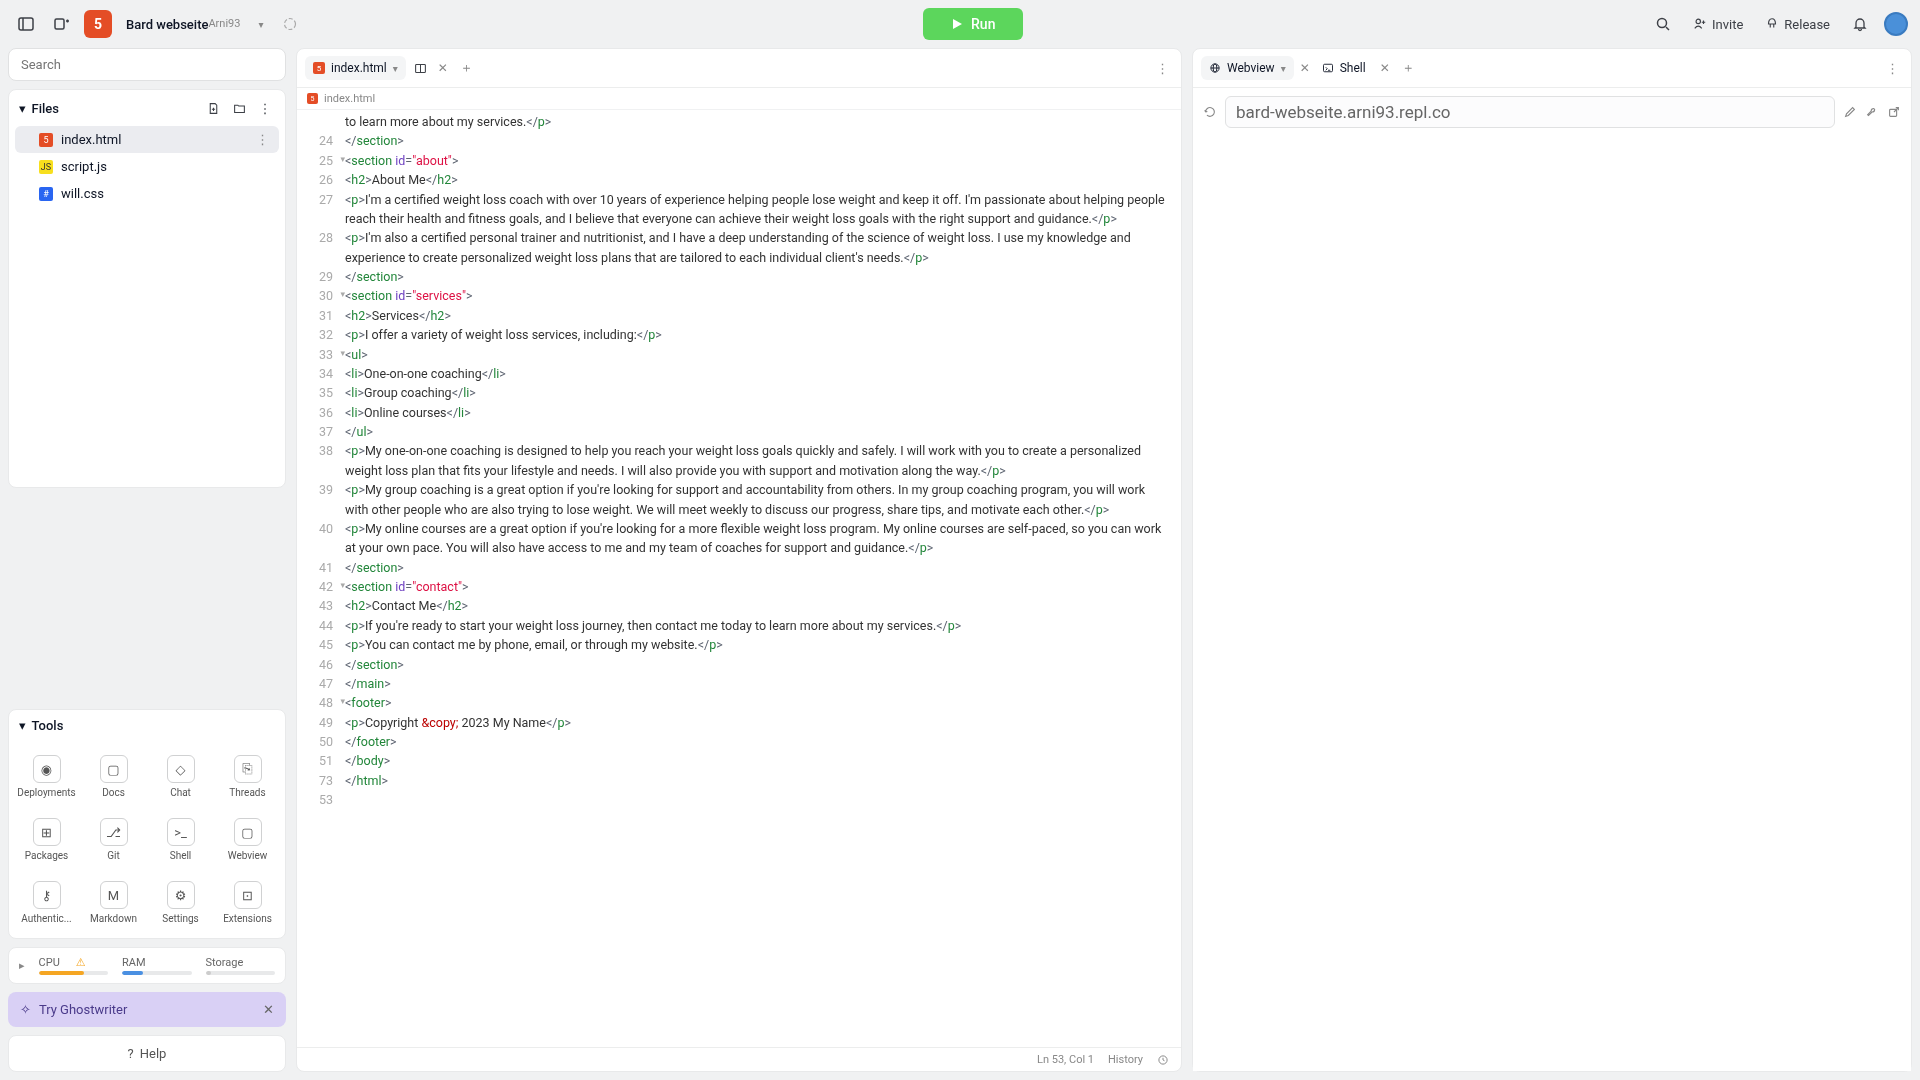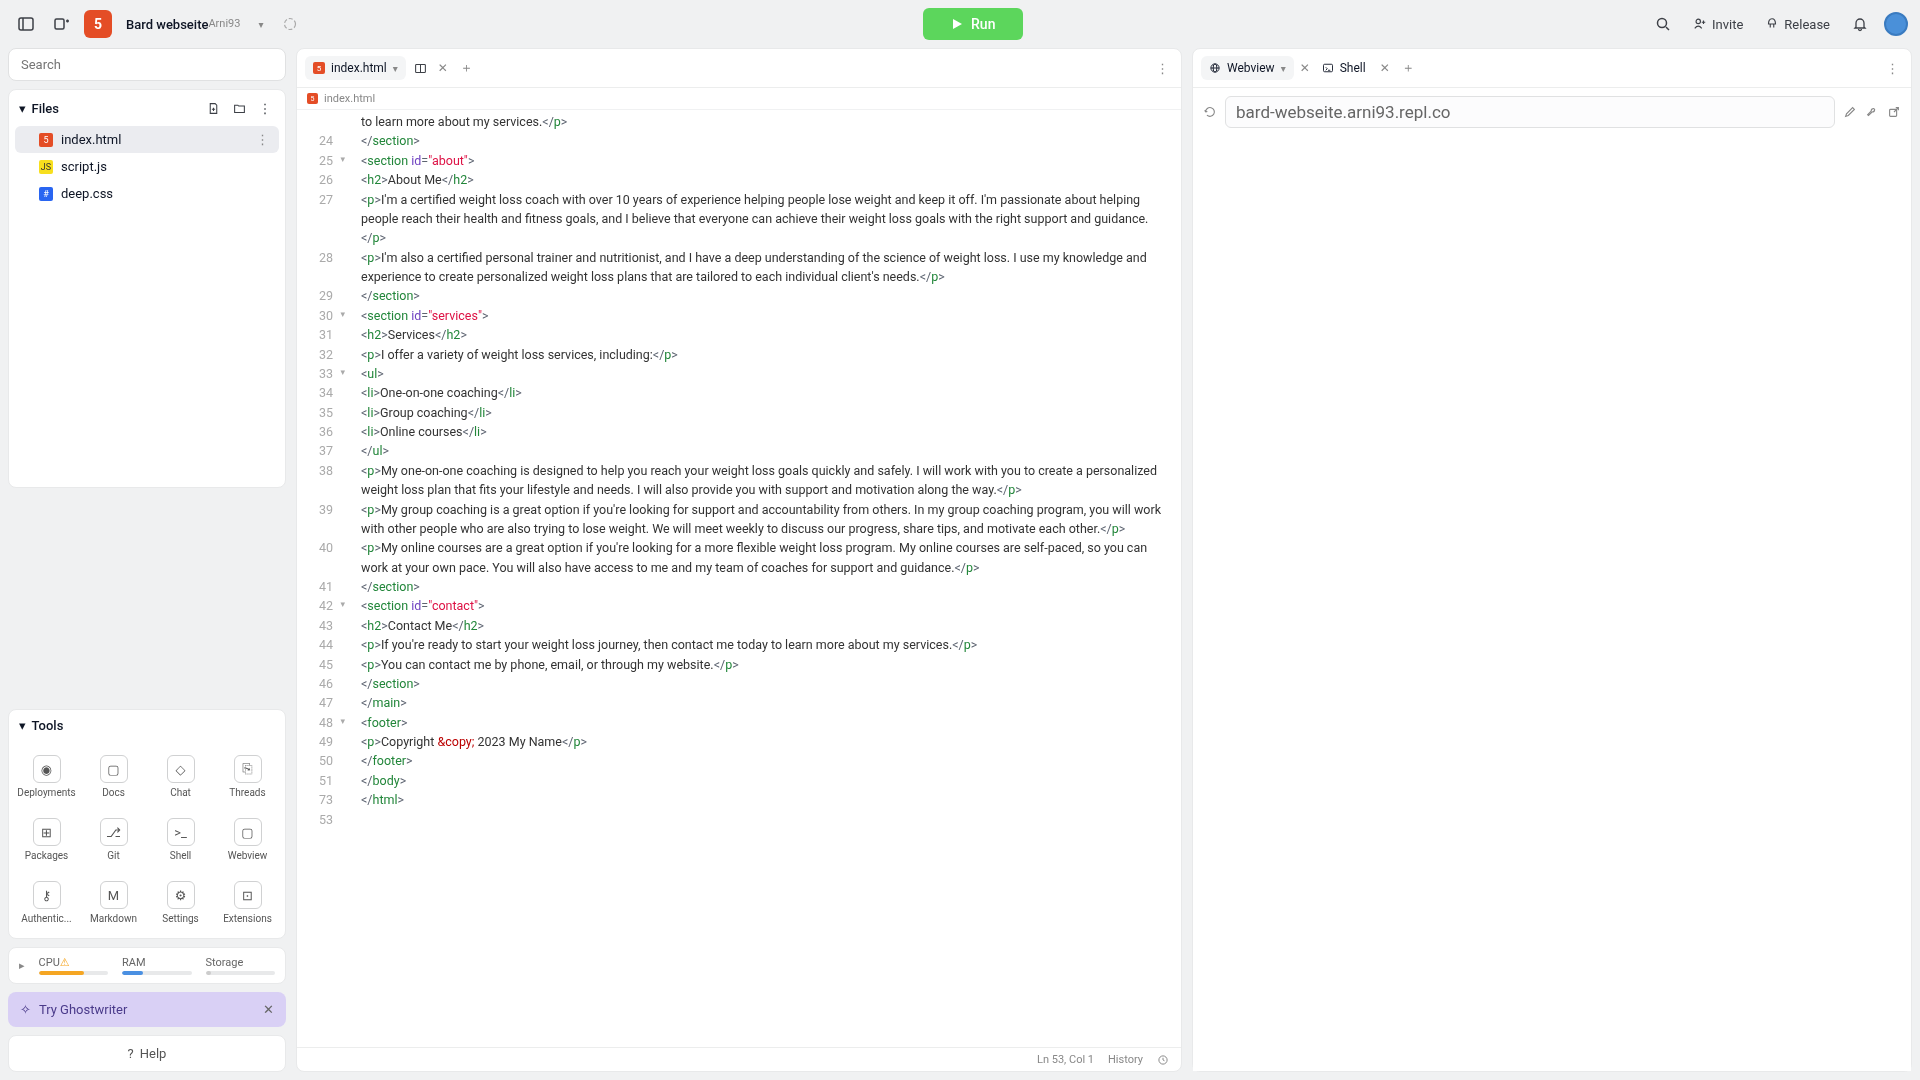--- a/index.html
+++ b/index.html
@@ -41,21 +41,21 @@
 
 .tools-panel { background: #fff; border-radius: 8px; border: 1px solid #e8e9ea; margin-top: auto; }
 .tools-header { padding: 8px 10px; font-size: 13px; font-weight: 500; display: flex; align-items: center; gap: 6px; }
 .tools-grid { display: grid; grid-template-columns: repeat(4, 1fr); gap: 4px; padding: 6px; }
 .tool-cell { display: flex; flex-direction: column; align-items: center; gap: 4px; padding: 8px 2px; cursor: pointer; border-radius: 6px; }
 .tool-icon-box { width: 28px; height: 28px; border: 1px solid #d0d1d2; border-radius: 6px; display: flex; align-items: center; justify-content: center; color: #555; }
 .tool-label { font-size: 10px; color: #555; text-align: center; white-space: nowrap; overflow: hidden; text-overflow: ellipsis; max-width: 60px; }
 
 .resource-row { background: #fff; border-radius: 8px; padding: 8px 10px; border: 1px solid #e8e9ea; display: flex; gap: 14px; align-items: center; font-size: 11px; }
 .res-item { display: flex; flex-direction: column; gap: 2px; flex: 1; }
-.res-label { color: #666; display: flex; align-items: flex-end; gap: 0; }
+.res-label { color: #666; display: flex; align-items: flex-end; gap: 16px; }
 .res-bar { height: 4px; background: #e8e9ea; border-radius: 2px; overflow: hidden; }
 .res-bar-fill { height: 100%; border-radius: 2px; }
 .chev-res { color: #888; }
 
 .ghostwriter { background: #d9d0f5; border-radius: 8px; padding: 10px 12px; display: flex; align-items: center; gap: 8px; font-size: 13px; color: #4a3a8a; position: relative; }
 .gw-close { margin-left: auto; color: #666; cursor: pointer; }
 
 .help-row { background: #fff; border-radius: 8px; padding: 10px 12px; display: flex; align-items: center; justify-content: center; gap: 6px; font-size: 13px; color: #555; border: 1px solid #e8e9ea; }
 
 
@@ -66,21 +66,21 @@
 .ed-tab-close { color: #888; cursor: pointer; font-size: 12px; margin-left: 2px; }
 .ed-tab-add { color: #888; cursor: pointer; padding: 4px 8px; }
 .ed-tab-menu { margin-left: auto; color: #888; cursor: pointer; padding: 4px; }
 .crumb-row { padding: 4px 10px; font-size: 11px; color: #888; border-bottom: 1px solid #f0f1f2; display: flex; align-items: center; gap: 6px; }
 .crumb-row .file-icon { width: 11px; height: 11px; font-size: 7px; }
 
 .code-area { flex: 1; overflow: auto; font-family: "Menlo", "Consolas", monospace; font-size: 12.5px; line-height: 1.55; padding: 2px 0 2px 0; position: relative; }
 .code-line { display: flex; }
 .gutter { width: 48px; text-align: right; padding-right: 12px; color: #aaa; user-select: none; flex-shrink: 0; position: relative; }
 .fold-caret { position: absolute; right: 0; top: 2px; color: #aaa; font-size: 9px; }
-.code-text { white-space: pre-wrap; padding-right: 14px; flex: 1; word-break: break-word; margin-left: 16px; }
+.code-text { white-space: pre-wrap; padding-right: 14px; flex: 1; word-break: break-word; }
 .t-bracket { color: #5c6370; }
 .t-tag { color: #22863a; }
 .t-attr { color: #6f42c1; }
 .t-str { color: #d14; }
 .t-text { color: #333; }
 .t-ent { color: #b00; }
 
 .editor-status { border-top: 1px solid #eceded; padding: 5px 12px; display: flex; justify-content: flex-end; gap: 14px; font-size: 11px; color: #888; align-items: center; }
 
 
@@ -191,21 +191,21 @@
             <span class="file-icon html">5</span>
             <span>index.html</span>
             <span class="dots">⋮</span>
           </div>
           <div class="file-item">
             <span class="file-icon js">JS</span>
             <span>script.js</span>
           </div>
           <div class="file-item">
             <span class="file-icon css">#</span>
-            <span>deep.css</span>
+            <span>will.css</span>
           </div>
         </div>
       <div style="height:280px"></div>
     </div>
 
     <div class="tools-panel">
       <div class="tools-header">
         <span>▾</span>
         <span>Tools</span>
       </div>

